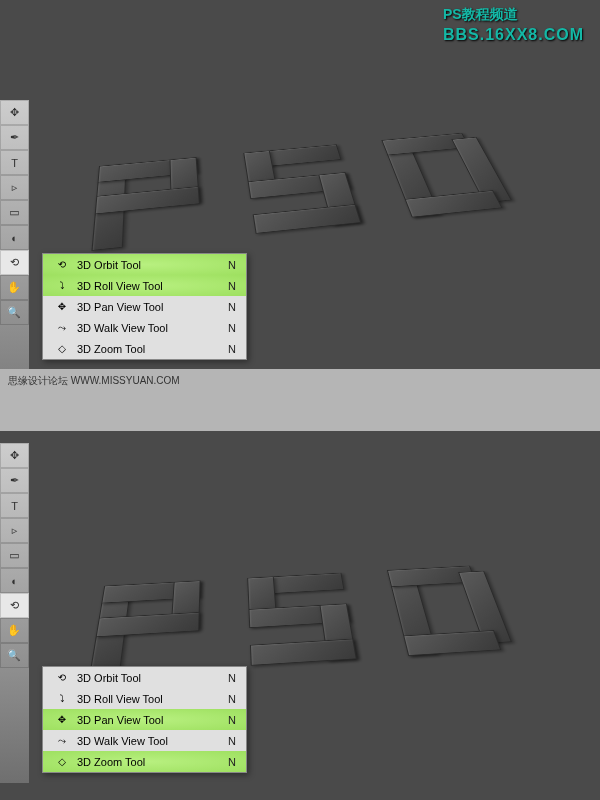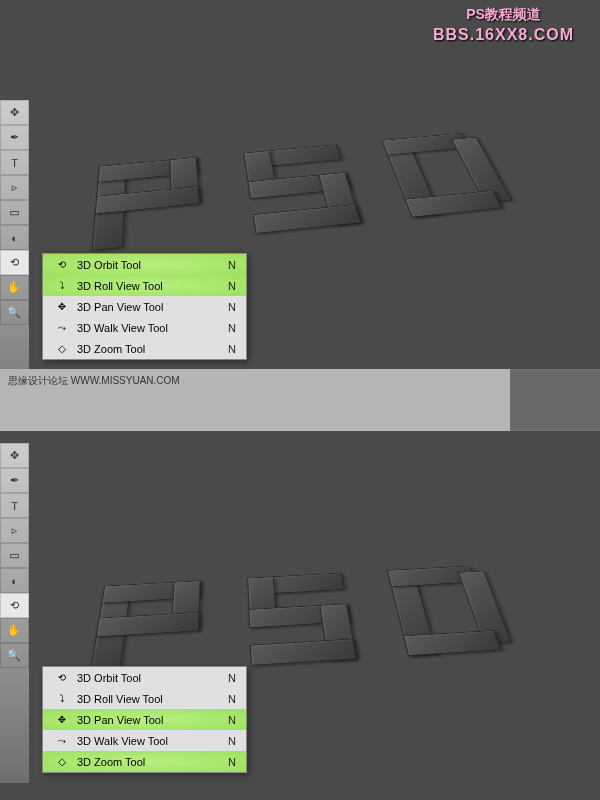--- a/index.html
+++ b/index.html
@@ -1,28 +1,28 @@
 <!DOCTYPE html>
 <html><head>
 <meta charset="utf-8">
 <style>
 *{margin:0;padding:0;box-sizing:border-box}
 body{background:#6a6a6a;font-family:Arial,sans-serif;font-size:11px}
 .panel{position:relative;width:600px;height:369px;background:#4a4a4a;overflow:hidden}
-.sep{height:62px;background:#b5b5b5;width:510px;position:relative}
+.sep{height:62px;background:#b5b5b5;width:600px;position:relative}
 .sep-text{position:absolute;top:5px;left:8px;color:#333;font-size:10px}
 .toolbar{position:absolute;left:0;top:0;width:29px;height:340px;display:flex;flex-direction:column;background:linear-gradient(to bottom,#cdcdcd,#6f6f6f)}
 .tool{width:29px;height:25px;display:flex;align-items:center;justify-content:center;border:1px solid rgba(0,0,0,0.15);color:#333;cursor:pointer}
 .tool.sel{background:#e8e8e8}
 .menu{position:absolute;background:#e0e0e0;border:1px solid #888;box-shadow:2px 2px 6px rgba(0,0,0,0.4);min-width:205px}
 .menu-item{display:flex;align-items:center;padding:3px 10px 3px 34px;position:relative;height:21px;color:#000}
 .menu-item.hi{background:radial-gradient(ellipse at center,#b8f080,#9ee060)}
 .menu-icon{position:absolute;left:10px;width:18px;text-align:center;font-size:10px}
 .shortcut{margin-left:auto;padding-left:20px;color:#222}
-.wm{position:absolute;top:6px;right:26px;text-align:center;color:#f9a8d4;font-size:14px;font-weight:bold;text-shadow:1px 1px 2px #000}
+.wm{position:absolute;top:6px;right:16px;text-align:left;color:#14b8a6;font-size:14px;font-weight:bold;text-shadow:1px 1px 2px #000}
 .wm2{font-size:16px;letter-spacing:1px;margin-top:2px}
 .canvas{position:absolute;left:29px;top:0;right:0;bottom:0;display:flex;align-items:center;justify-content:center}
 .psd3d{transform:perspective(800px) rotateX(52deg) rotateZ(-9deg);position:relative}
 .letter{display:inline-block;width:130px;height:130px;margin:0 8px;position:relative}
 .seg{position:absolute;background:linear-gradient(135deg,#5a5a5a,#3a3a3a);border:1px solid #2a2a2a;box-shadow:inset 1px 1px 2px rgba(255,255,255,0.1),2px 2px 4px rgba(0,0,0,0.4)}
 .p .s1{left:0;top:0;width:28px;height:130px}
 .p .s2{left:0;top:0;width:100px;height:28px}
 .p .s3{left:72px;top:0;width:28px;height:75px}
 .p .s4{left:0;top:50px;width:100px;height:28px}
 .s .s1{left:0;top:0;width:100px;height:28px}

